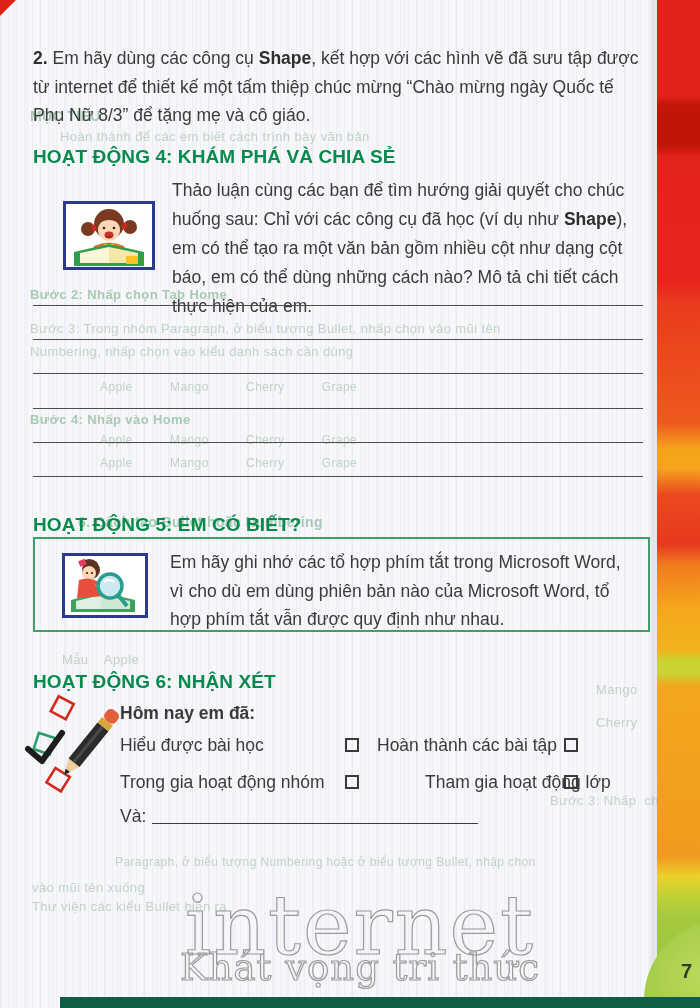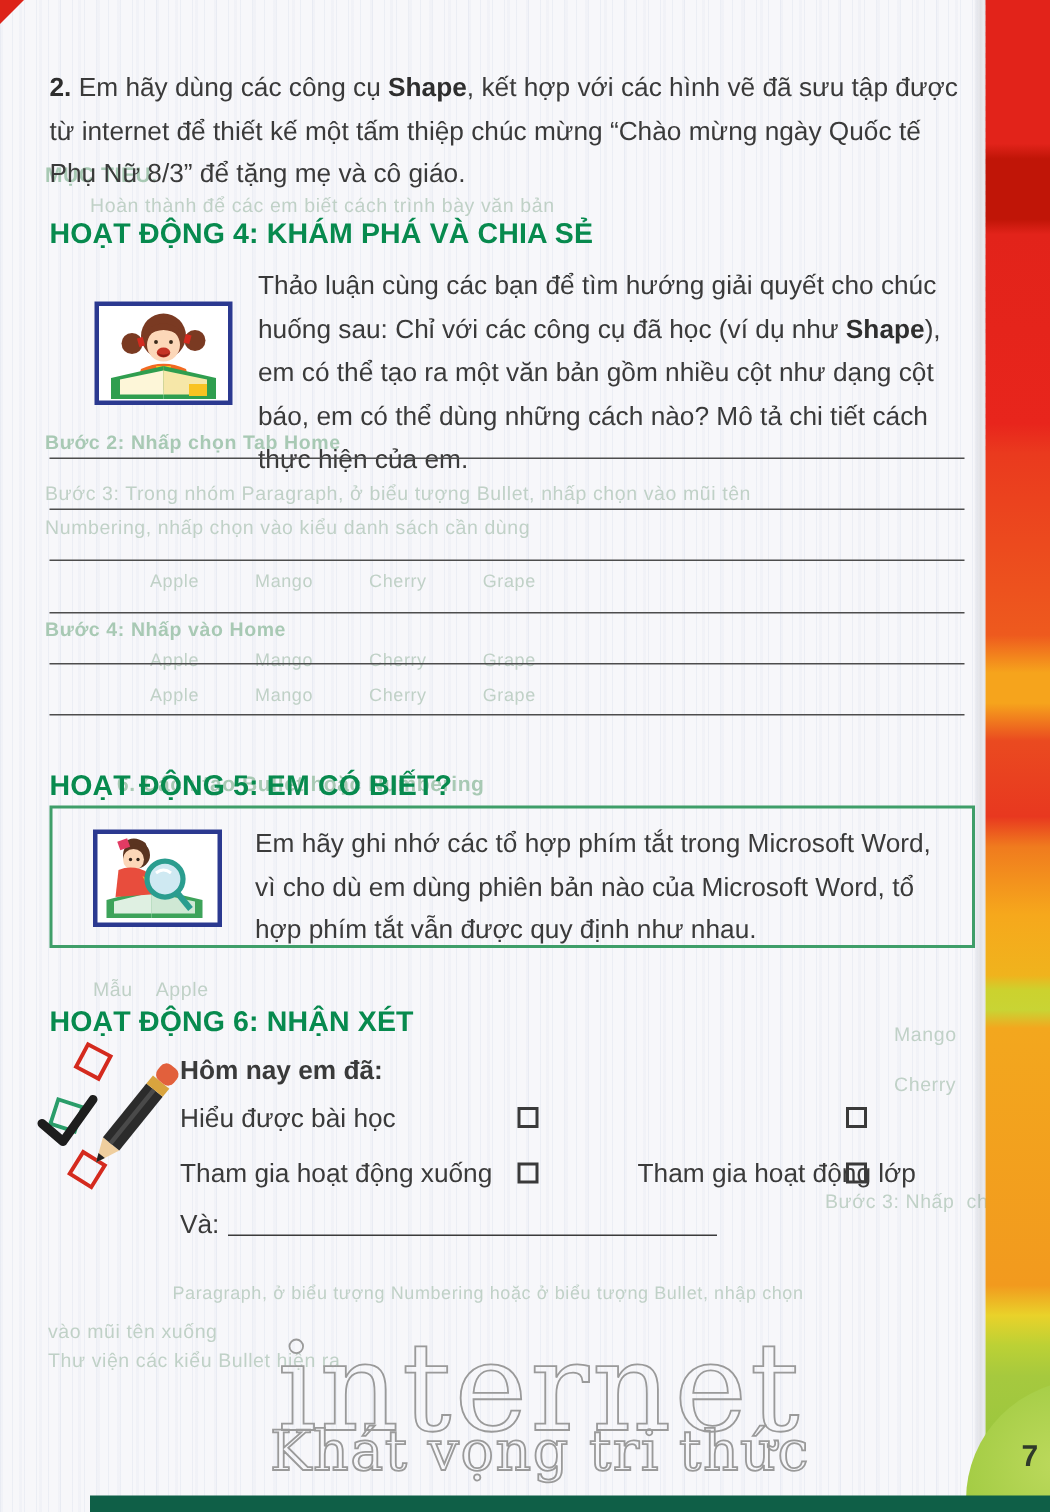--- a/index.html
+++ b/index.html
@@ -169,23 +169,24 @@
         <rect x="62" y="-7" width="7" height="14" fill="#d9a43e"></rect>
         <rect x="69" y="-7" width="13" height="14" rx="5" fill="#e2603c"></rect>
       </g>
     </svg>
   </div>
 
   <div class="label" style="left:120px;top:703px;font-weight:bold;">Hôm nay em đã:</div>
 
   <div class="label" style="left:120px;top:735px;">Hiểu được bài học</div>
   <div class="checkbox z3" style="left:345px;top:738px;"></div>
+  <div class="label" style="left:377px;top:735px;">Hoàn thành các bài tập</div>
   <div class="checkbox z3" style="left:564px;top:738px;"></div>
 
-  <div class="label" style="left:120px;top:772px;">Tham gia hoạt động xuống</div>
+  <div class="label" style="left:120px;top:772px;">Trong gia hoạt động nhóm</div>
   <div class="checkbox z3" style="left:345px;top:775px;"></div>
   <div class="label" style="left:377px;top:772px;margin-left:48px;">Tham gia hoạt động lớp</div>
   <div class="checkbox z3" style="left:564px;top:775px;"></div>
 
   <div class="label" style="left:120px;top:806px;">Và:</div>
   <div class="abs z3" style="left:152px;top:806px;width:326px;height:17px;border-bottom:1.6px solid #3b3b3b;"></div>
 
   <div class="wm" style="left:110px;top:878px;width:500px;font-size:82px;letter-spacing:2px;">internet</div>
   <div class="wm" style="left:130px;top:946px;width:460px;font-size:37px;letter-spacing:1px;">Khát vọng tri thức</div>
 

